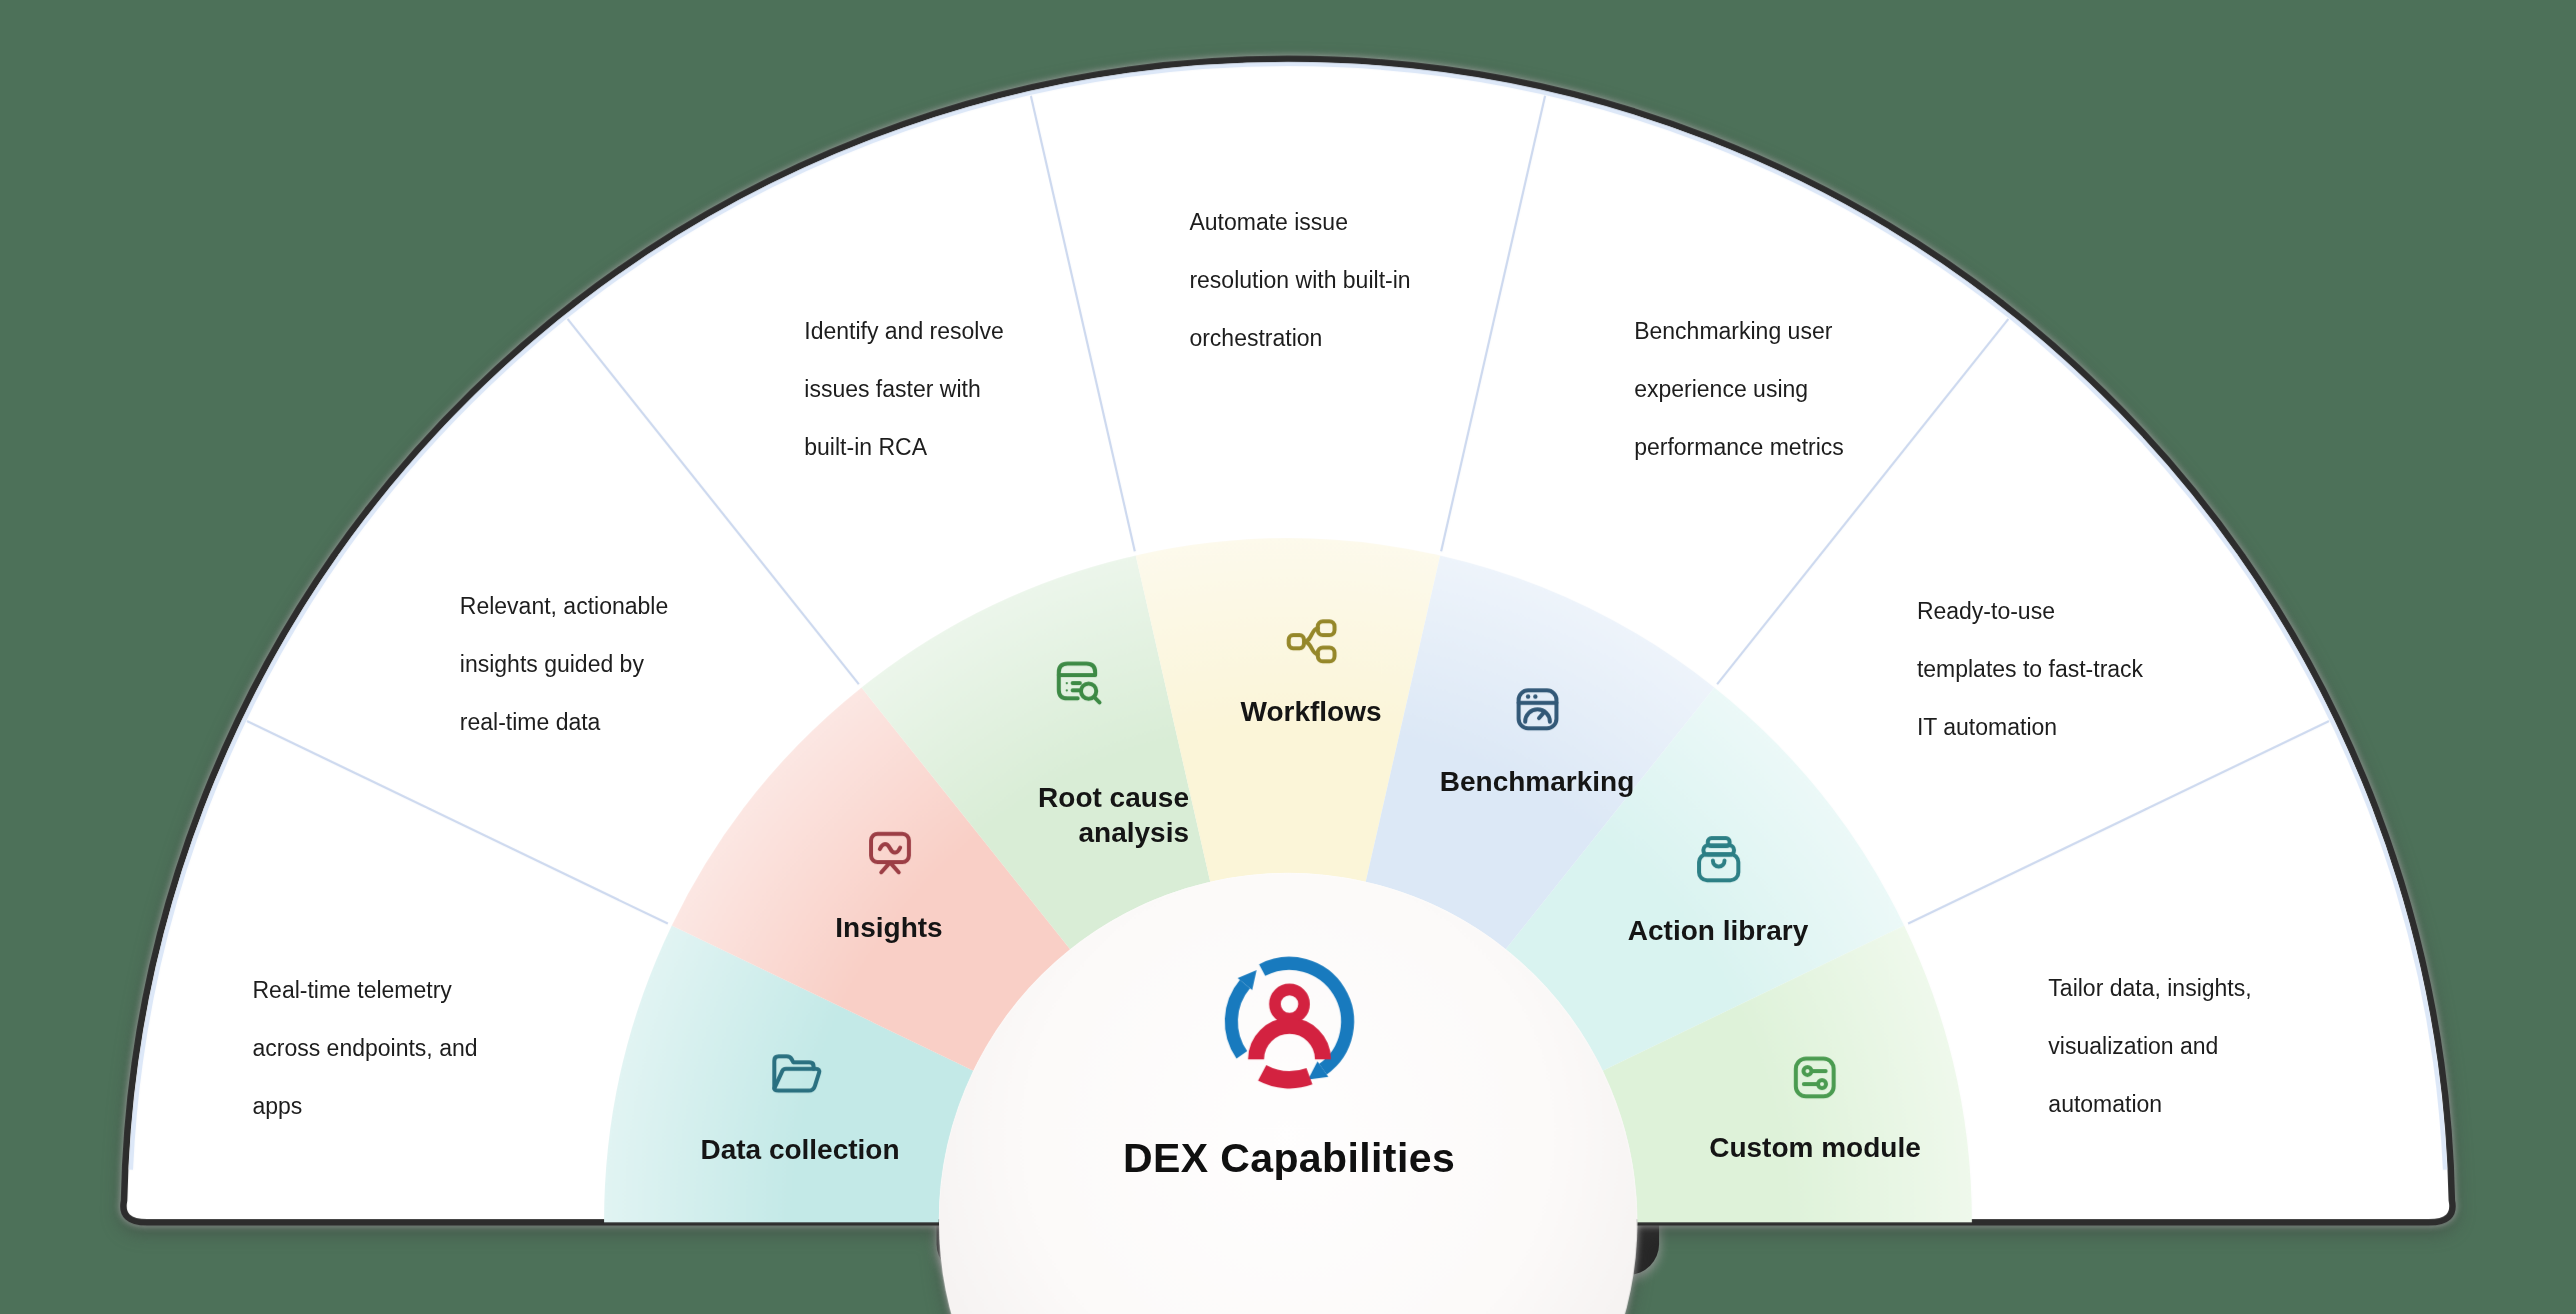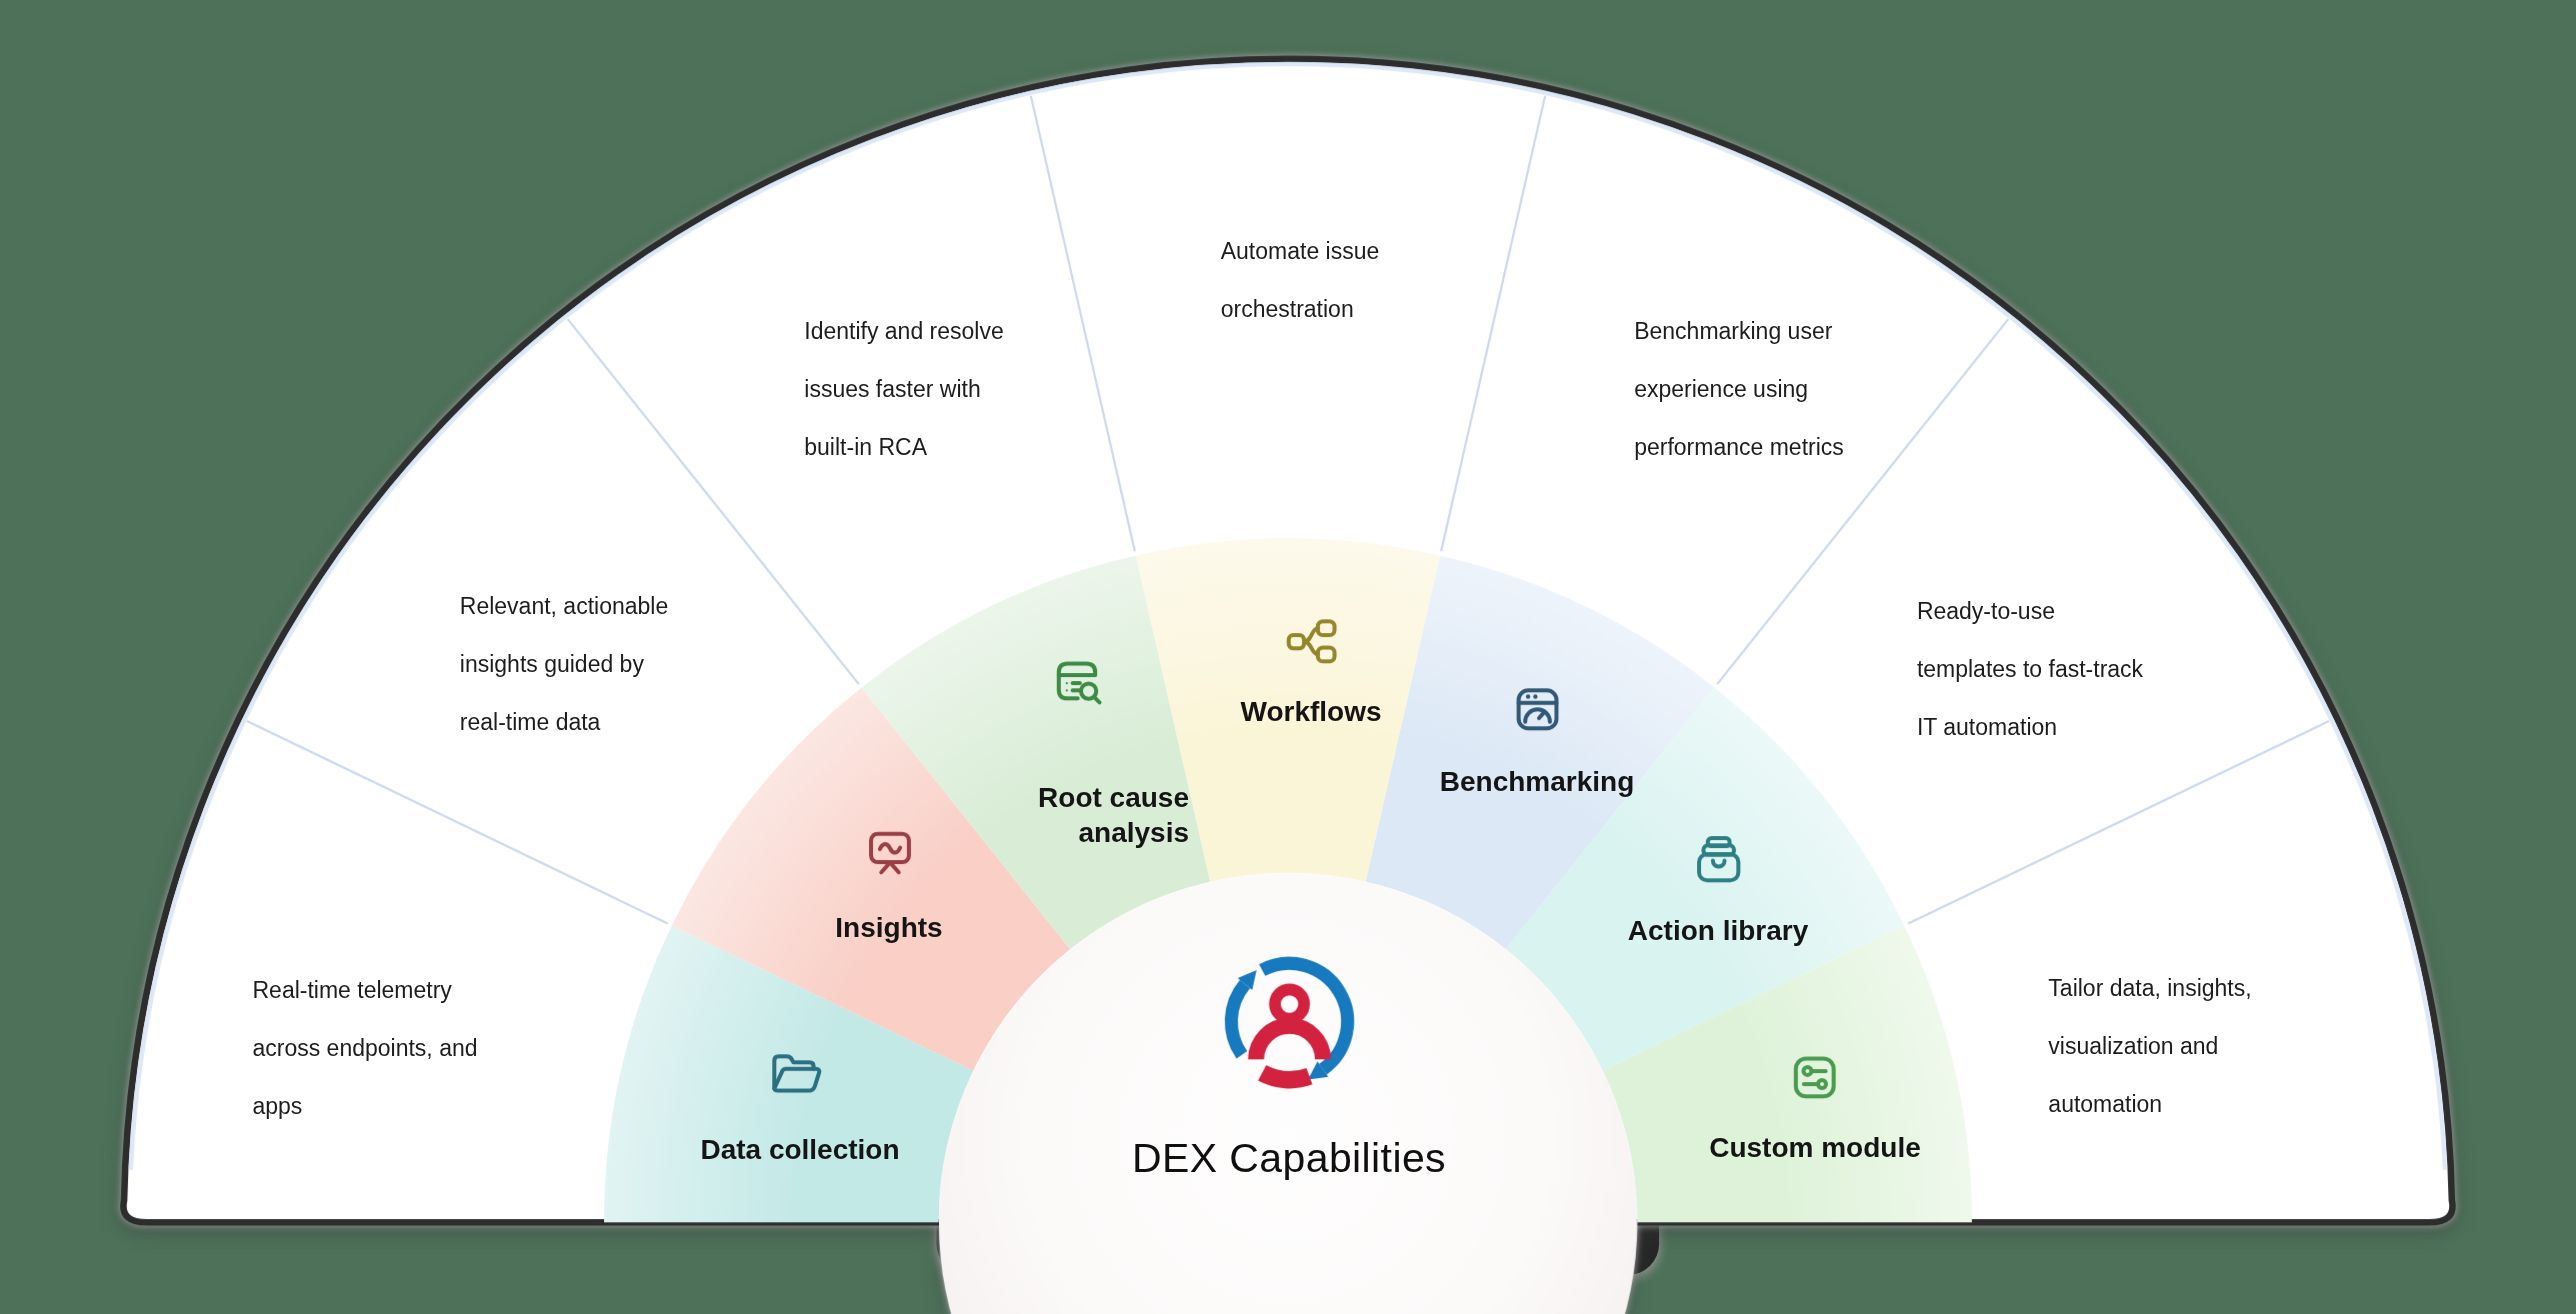--- a/index.html
+++ b/index.html
@@ -5,21 +5,21 @@
   html,body{margin:0;padding:0;}
   body{font-family:"Liberation Sans",sans-serif;}
   #stage{position:relative;width:2576px;height:1314px;overflow:hidden;background:#4d7159;}
   #fan-svg{position:absolute;left:0;top:0;}
   .desc{position:absolute;transform:translate(-50%,-50%);text-align:left;
         font-size:23px;line-height:58px;color:var(--text,#1d1d1d);white-space:nowrap;}
   .desc span{display:block;}
   .seg-label{position:absolute;transform:translate(-50%,-50%);font-weight:700;
         font-size:28px;color:#151515;text-align:right;white-space:nowrap;}
   .seg-label.wrap{white-space:normal;width:218px;line-height:35px;margin-top:40px;}
-  .center-title{position:absolute;transform:translate(-50%,-50%);font-weight:400;
+  .center-title{position:absolute;transform:translate(-50%,-50%);font-weight:700;
         font-size:41px;color:#101010;white-space:nowrap;letter-spacing:0.4px;}
 </style>
 </head>
 <body>
 
 <div id="stage" style="background: rgb(77, 113, 89);">
 
   <svg id="fan-svg" width="2576" height="1314" viewBox="0 0 3540 1806">
     <defs id="dyn-defs">
       <radialGradient id="gcenter" gradientUnits="userSpaceOnUse" cx="1770" cy="1560" r="520">
@@ -167,20 +167,21 @@
     <span>insights guided by</span>
     <span>real-time data</span>
   </div>
   <div class="desc" style="left:904px;top:389px">
     <span>Identify and resolve</span>
     <span>issues faster with</span>
     <span>built-in RCA</span>
   </div>
   <div class="desc" style="left:1300px;top:280px">
     <span>Automate issue</span>
+    <span>resolution with built-in</span>
     <span>orchestration</span>
   </div>
   <div class="desc" style="left:1739px;top:389px">
     <span>Benchmarking user</span>
     <span>experience using</span>
     <span>performance metrics</span>
   </div>
   <div class="desc" style="left:2030px;top:669px">
     <span>Ready-to-use</span>
     <span>templates to fast-track</span>

